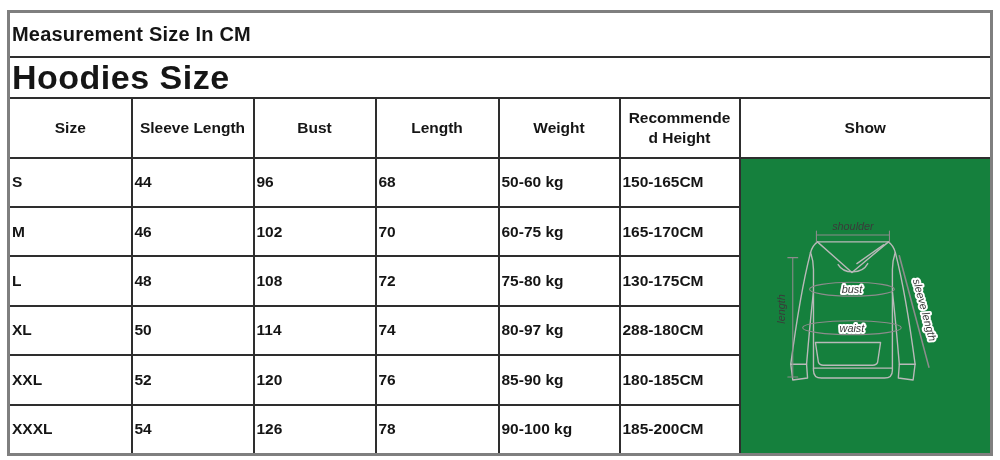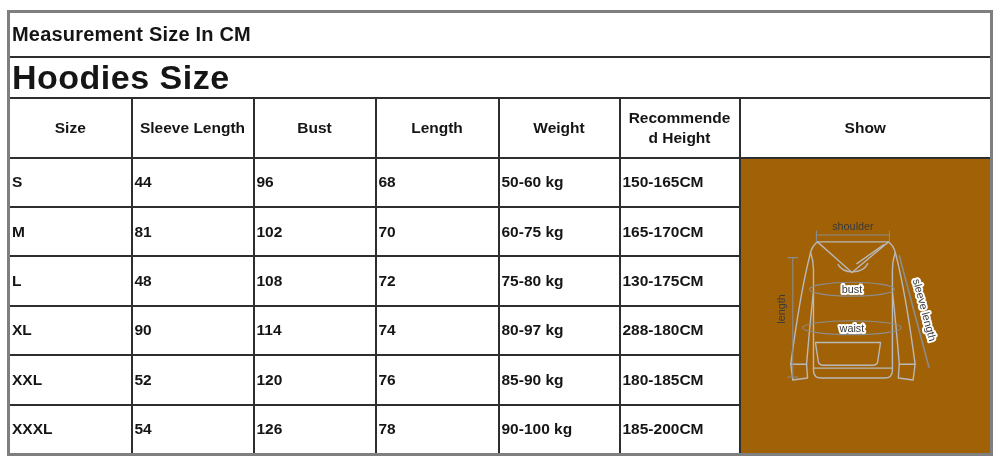--- a/index.html
+++ b/index.html
@@ -47,21 +47,21 @@
   .size-chart th {
     font-size: 15.5px;
     font-weight: bold;
     white-space: pre-line;
     line-height: 1.25;
   }
   td.val {
     font-size: 15.5px;
     font-weight: bold;
   }
-  td.show-cell { padding: 0; background: #a16207; }
+  td.show-cell { padding: 0; background: #15803d; font-style: italic; }
   td.show-cell svg { display: block; width: 100%; height: 294px; }
   .diag-label {
     font-family: "Liberation Sans", sans-serif;
     font-size: 11px;
     font-weight: 400;
   }
   .halo {
     paint-order: stroke;
     stroke: #ffffff;
     stroke-width: 4px;
@@ -152,39 +152,39 @@
             <text x="112" y="175" text-anchor="middle" class="halo">waist</text>
             <text x="44" y="152" text-anchor="middle" transform="rotate(-90 44 152)">length</text>
             <text x="182" y="154" text-anchor="middle" class="halo" transform="rotate(75 182 154)">sleeve length</text>
           </g>
         </svg>
       </td>
     </tr>
 
     <tr class="r-data">
       <td class="val">M</td>
-      <td class="val">81</td>
+      <td class="val">46</td>
       <td class="val">102</td>
       <td class="val">70</td>
       <td class="val">60-75 kg</td>
       <td class="val">165-170CM</td>
     </tr>
 
     <tr class="r-data">
       <td class="val">L</td>
       <td class="val">48</td>
       <td class="val">108</td>
       <td class="val">72</td>
       <td class="val">75-80 kg</td>
       <td class="val">130-175CM</td>
     </tr>
 
     <tr class="r-data">
       <td class="val">XL</td>
-      <td class="val">90</td>
+      <td class="val">50</td>
       <td class="val">114</td>
       <td class="val">74</td>
       <td class="val">80-97 kg</td>
       <td class="val">288-180CM</td>
     </tr>
 
     <tr class="r-data">
       <td class="val">XXL</td>
       <td class="val">52</td>
       <td class="val">120</td>

